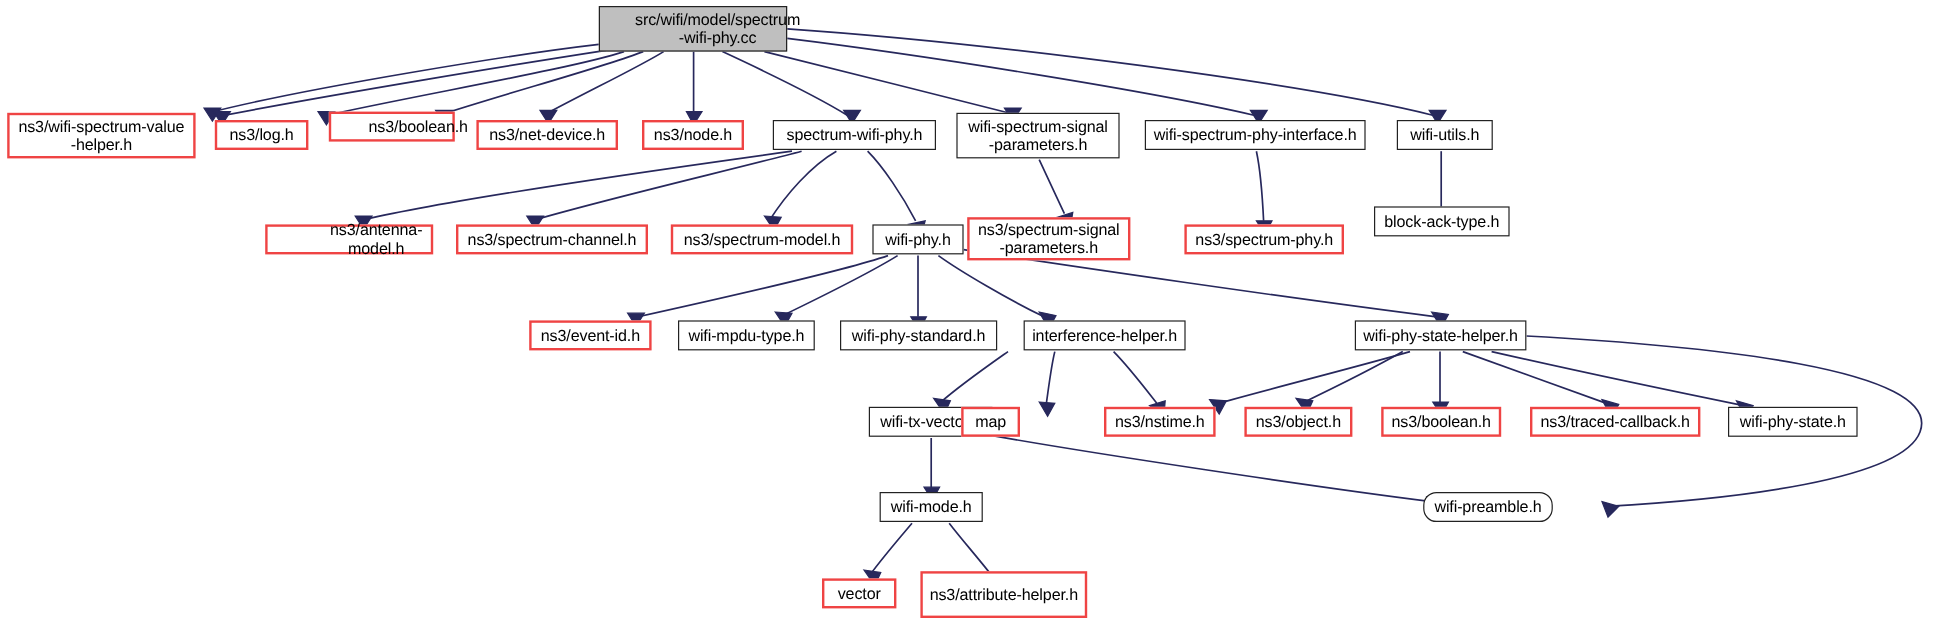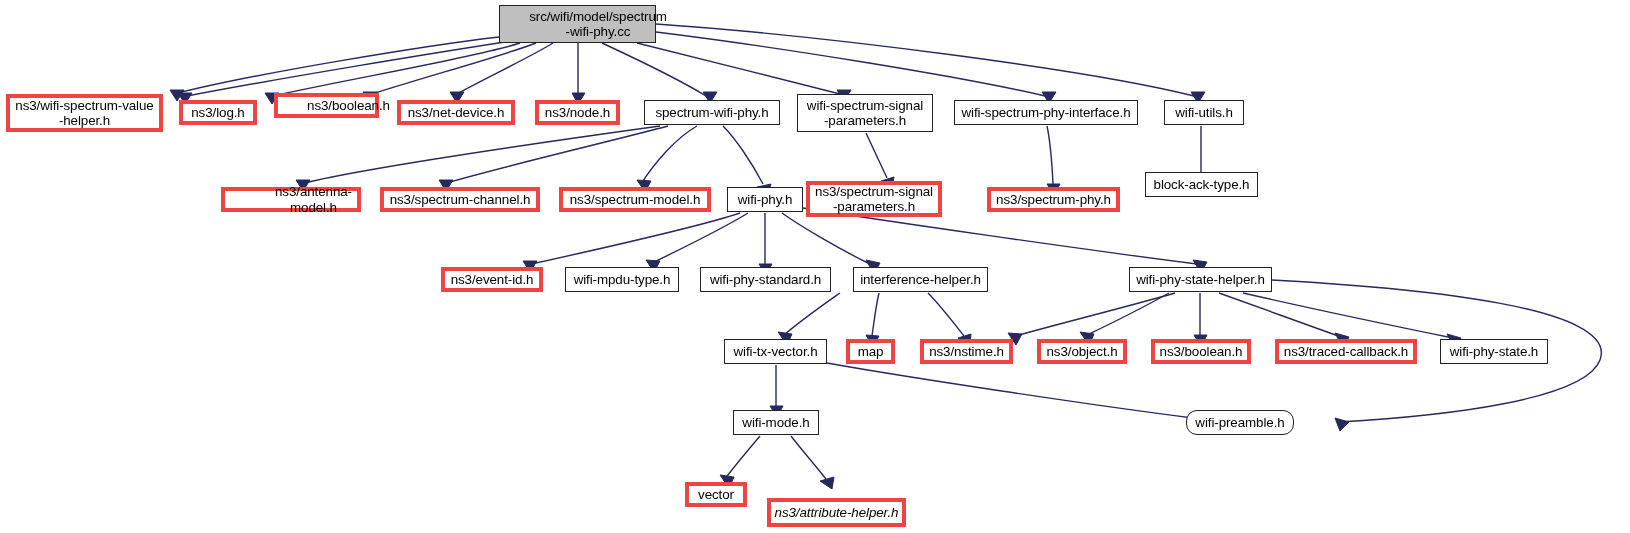--- a/index.html
+++ b/index.html
@@ -33,21 +33,21 @@
     stroke-width: 1px;
   }
   .node-box {
     position: absolute;
     box-sizing: border-box;
     display: flex;
     align-items: center;
     justify-content: center;
     text-align: center;
     background: #ffffff;
-    border: 4px solid #ef4444;
+    border: 2px solid #ef4444;
     color: #000000;
     font-size: 13.4px;
     line-height: 15.5px;
     letter-spacing: -0.1px;
     white-space: pre-line;
     user-select: none;
   }
   .node-box.emph {
     border: 1.6px solid #222222;
   }
@@ -156,24 +156,24 @@
       <div class="node-box" style="left: 806px; top: 181px; width: 136px; height: 36px;">ns3/spectrum-signal
 -parameters.h</div>
       <div class="node-box" style="left: 987px; top: 187px; width: 133px; height: 25px;">ns3/spectrum-phy.h</div>
       <div class="node-box emph" style="left: 1145px; top: 172px; width: 113px; height: 25px;">block-ack-type.h</div>
       <div class="node-box" style="left: 441px; top: 267px; width: 102px; height: 25px;">ns3/event-id.h</div>
       <div class="node-box emph" style="left: 565px; top: 267px; width: 114px; height: 25px;">wifi-mpdu-type.h</div>
       <div class="node-box emph" style="left: 700px; top: 267px; width: 131px; height: 25px;">wifi-phy-standard.h</div>
       <div class="node-box emph" style="left: 853px; top: 267px; width: 135px; height: 25px;">interference-helper.h</div>
       <div class="node-box emph" style="left: 1129px; top: 267px; width: 143px; height: 25px;">wifi-phy-state-helper.h</div>
       <div class="node-box emph" style="left: 724px; top: 339px; width: 103px; height: 25px;">wifi-tx-vector.h</div>
-      <div class="node-box" style="left: 846px; top: 339px; width: 49px; height: 25px;">map</div>
+      <div class="node-box" style="left: 801px; top: 339px; width: 49px; height: 25px;">map</div>
       <div class="node-box" style="left: 920px; top: 339px; width: 93px; height: 25px;">ns3/nstime.h</div>
       <div class="node-box" style="left: 1037px; top: 339px; width: 90px; height: 25px;">ns3/object.h</div>
       <div class="node-box" style="left: 1151px; top: 339px; width: 100px; height: 25px;">ns3/boolean.h</div>
       <div class="node-box" style="left: 1275px; top: 339px; width: 142px; height: 25px;">ns3/traced-callback.h</div>
       <div class="node-box emph" style="left: 1440px; top: 339px; width: 108px; height: 25px;">wifi-phy-state.h</div>
       <div class="node-box emph" style="left: 733px; top: 410px; width: 86px; height: 25px;">wifi-mode.h</div>
       <div class="node-box emph" style="left: 1186px; top: 410px; width: 108px; height: 25px; border-radius: 11px;">wifi-preamble.h</div>
       <div class="node-box" style="left: 685px; top: 482px; width: 62px; height: 25px;">vector</div>
-      <div class="node-box" style="left: 767px; top: 498px; width: 139px; height: 29px; font-style: italic;">ns3/attribute-helper.h</div>
+      <div class="node-box" style="left: 767px; top: 476px; width: 139px; height: 39px;">ns3/attribute-helper.h</div>
     </div>
 </div>
 
 </body></html>

